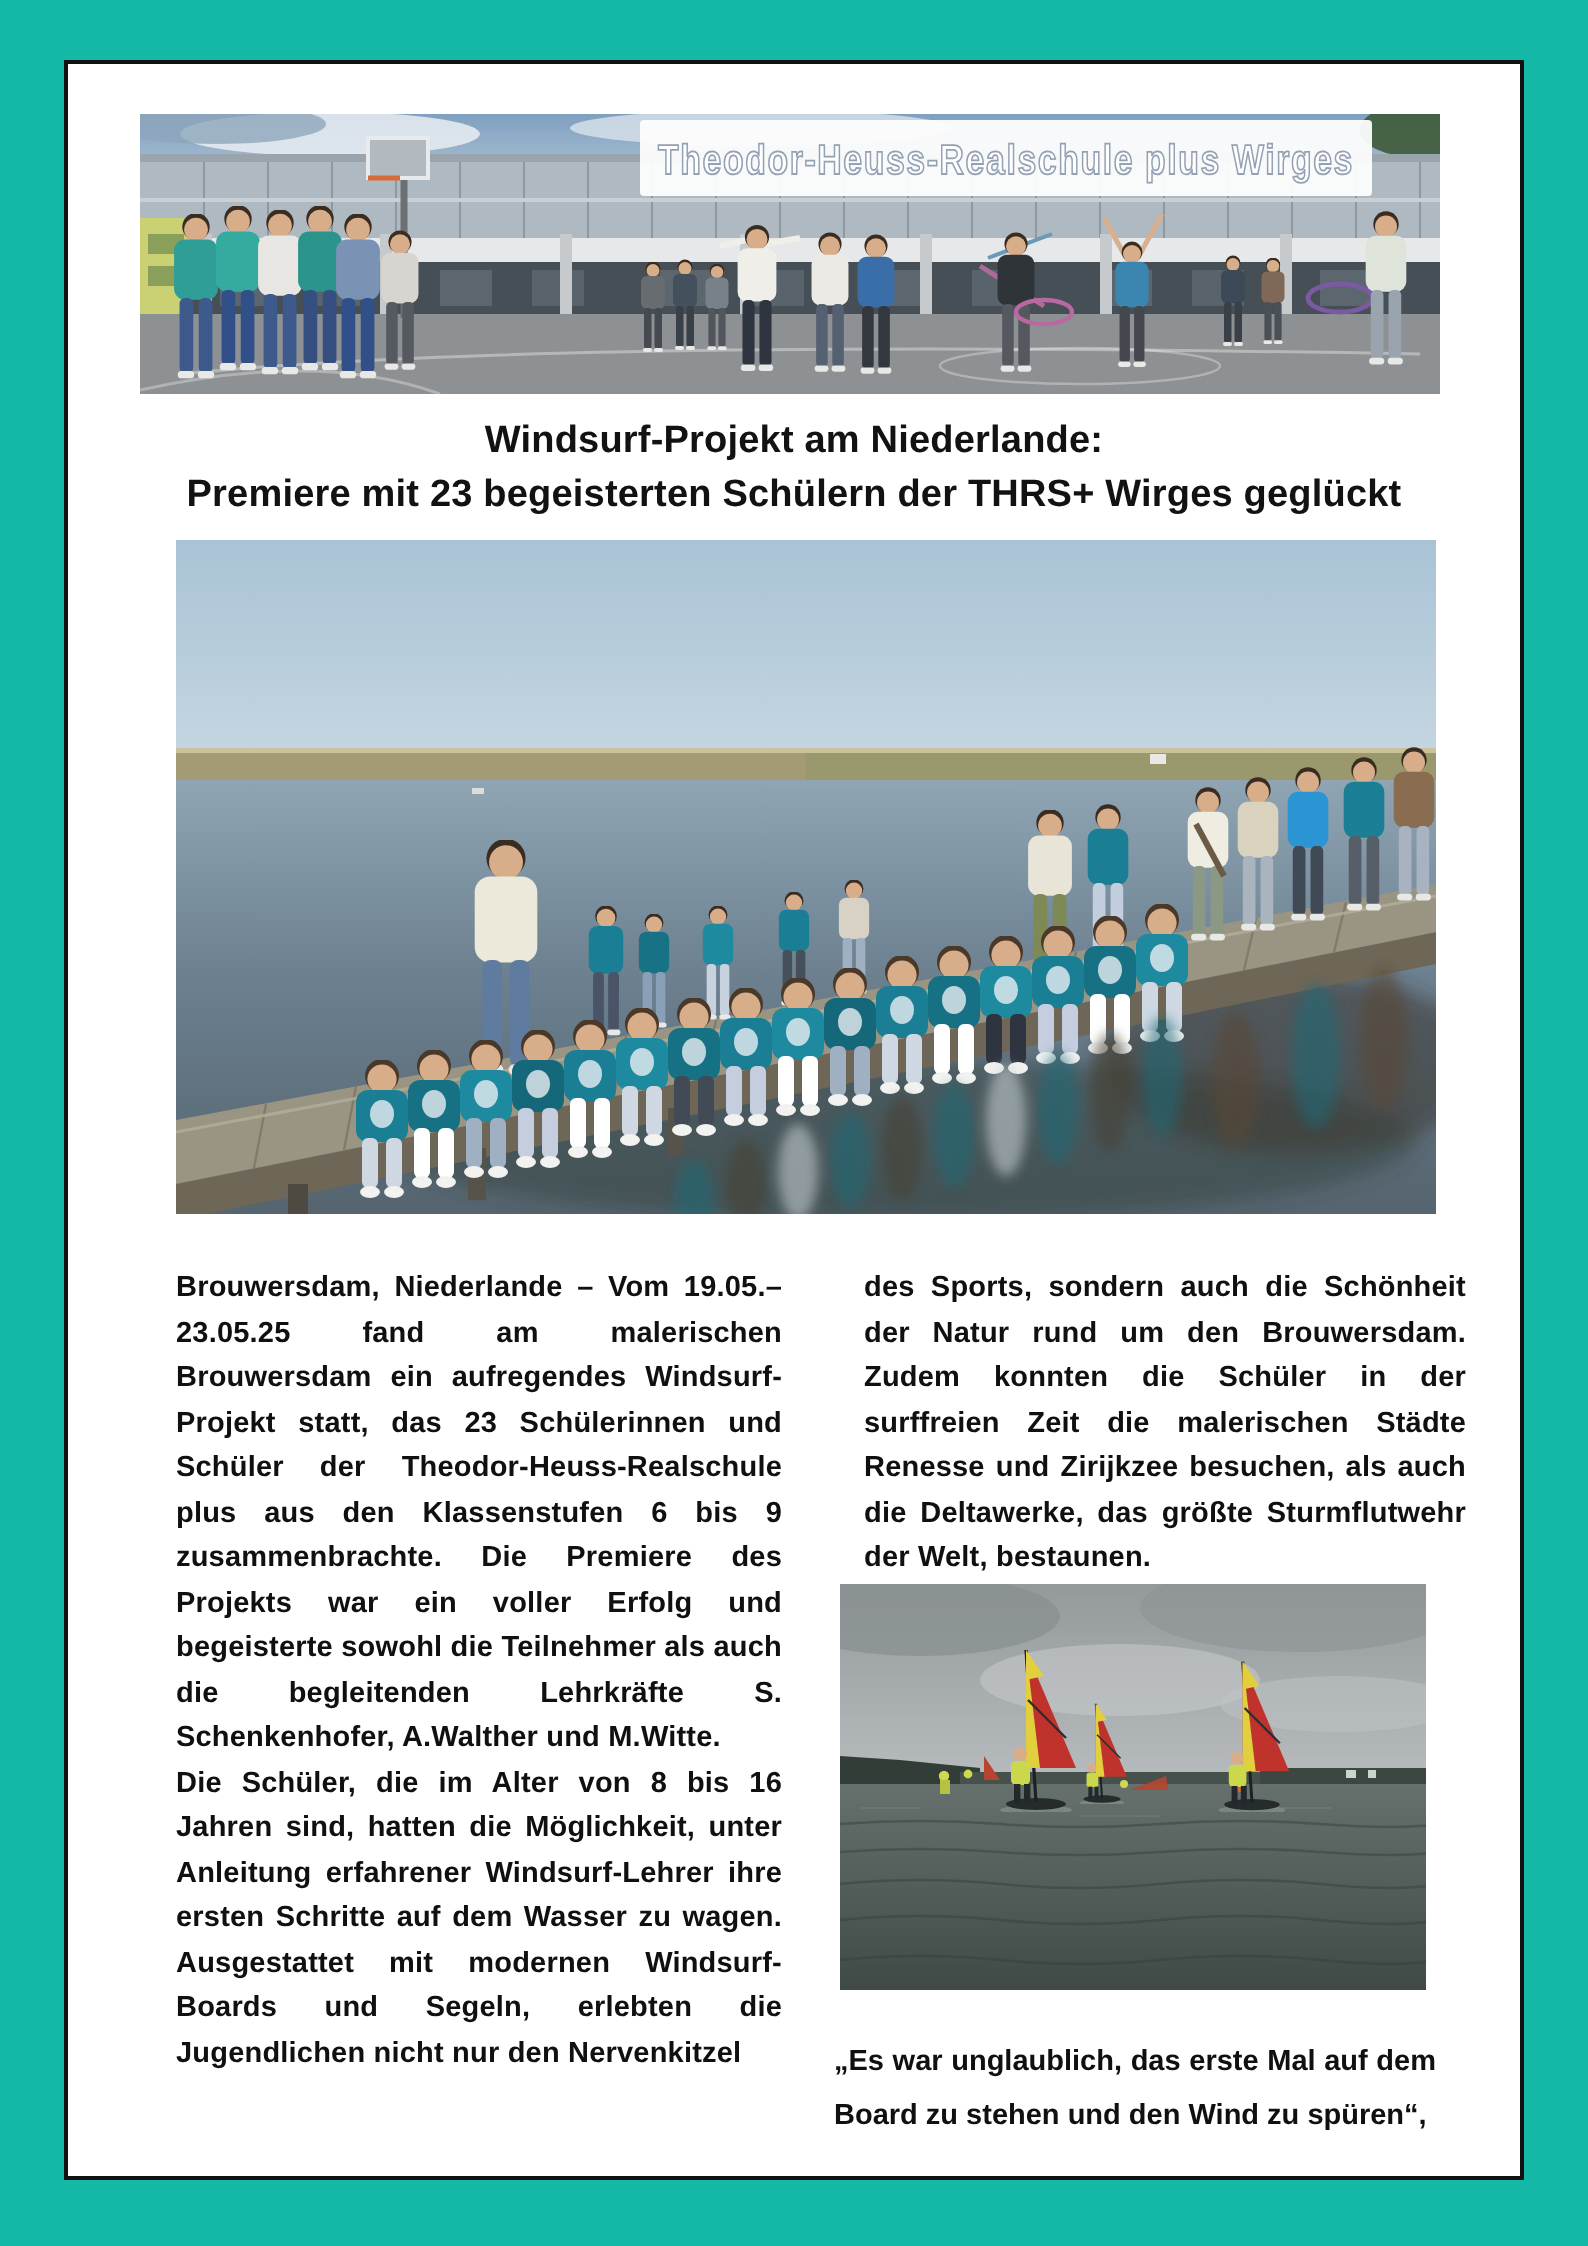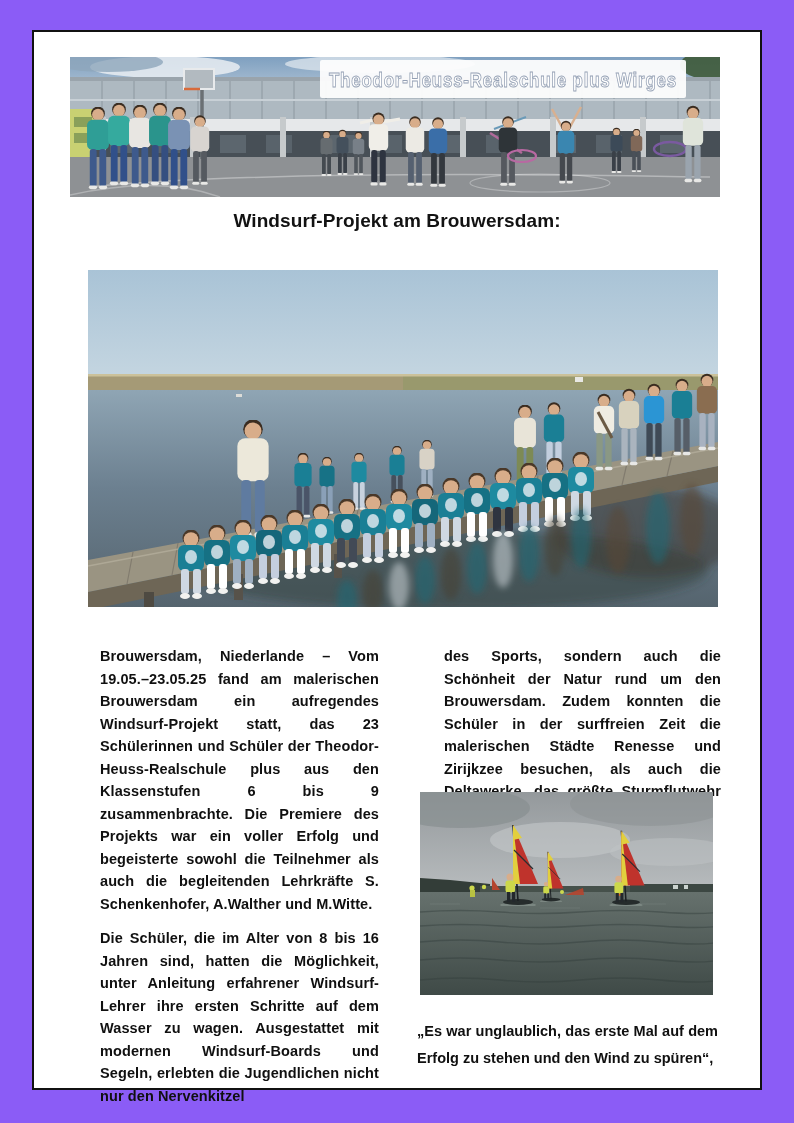--- a/index.html
+++ b/index.html
@@ -1,36 +1,36 @@
 <!DOCTYPE html>
 <html><head>
 <meta charset="utf-8">
 <style>
   html,body{margin:0;padding:0;background:#ffffff;}
   .page{
-    position:relative;width:794px;height:1123px;background:#8b5cf6;
+    position:relative;width:794px;height:1123px;background:#14b8a6;
     font-family:"Liberation Sans", sans-serif;overflow:hidden;
   }
   .frame{
     position:absolute;left:32px;top:30px;width:726px;height:1056px;
     border:2px solid #111;background:#fff;
   }
   .photo{position:absolute;display:block;}
   .photo svg{display:block;}
   .headline{
     position:absolute;left:32px;top:207px;width:730px;
     text-align:center;color:#121212;font-weight:bold;
     font-size:19px;line-height:27px;letter-spacing:.1px;
   }
   .col{
     position:absolute;width:303px;color:#101010;
     font-size:14.5px;line-height:22.5px;font-weight:bold;
     text-align:justify;letter-spacing:.1px;
   }
-  .col p{margin:12px;}
+  .col p{margin:0;}
   .quote{
     position:absolute;left:417px;top:1003px;width:301px;color:#101010;
     font-size:14.5px;line-height:27px;font-weight:bold;text-align:justify;
   }
   .lead{font-weight:bold;}
 </style>
 </head>
 <body>
 
 <svg width="0" height="0" style="position:absolute" aria-hidden="true">
@@ -156,21 +156,22 @@
         <use href="#kid-stand" x="612" y="46" width="22" height="84" color="#dfe4da" style="--legs:#9aa4ae"></use>
       </g>
       <g>
         <rect x="250" y="3" width="366" height="38" rx="2" fill="#fdfdfd" opacity=".95"></rect>
         <text x="433" y="30" text-anchor="middle" font-size="21" font-weight="600" letter-spacing="1" fill="#ffffff" stroke="#94a0b4" stroke-width="0.9" textLength="348" lengthAdjust="spacingAndGlyphs">Theodor-Heuss-Realschule plus Wirges</text>
       </g>
     </svg>
   </div>
 
   <div class="headline">
-    <div>Windsurf-Projekt am Brouwersdam:</div>
+    <div>Windsurf-Projekt am Niederlande:</div>
+    <div>Premiere mit 23 begeisterten Schülern der THRS+ Wirges geglückt</div>
   </div>
 
   <div class="photo" style="left:88px;top:270px;">
     <svg width="630" height="337" viewBox="0 0 630 337">
       <defs>
         <linearGradient id="gsky" x1="0" y1="0" x2="0" y2="1">
           <stop offset="0" stop-color="#a9c3d6"></stop>
             <stop offset="1" stop-color="#c8d8e2"></stop>
         </linearGradient>
         <linearGradient id="gwater" x1="0" y1="0" x2="0" y2="1">
@@ -317,15 +318,15 @@
       </g>
       <g>
         <use href="#surfer" x="112" y="58" width="38" height="52"></use>
       </g>
       <g>
         <use href="#surfer" x="178" y="36" width="56" height="78"></use>
       </g>
     </svg>
   </div>
 
-  <p class="quote">„Es war unglaublich, das erste Mal auf dem Erfolg zu stehen und den Wind zu spüren“,</p>
+  <p class="quote">„Es war unglaublich, das erste Mal auf dem Board zu stehen und den Wind zu spüren“,</p>
 
 </div>
 
 </body></html>

